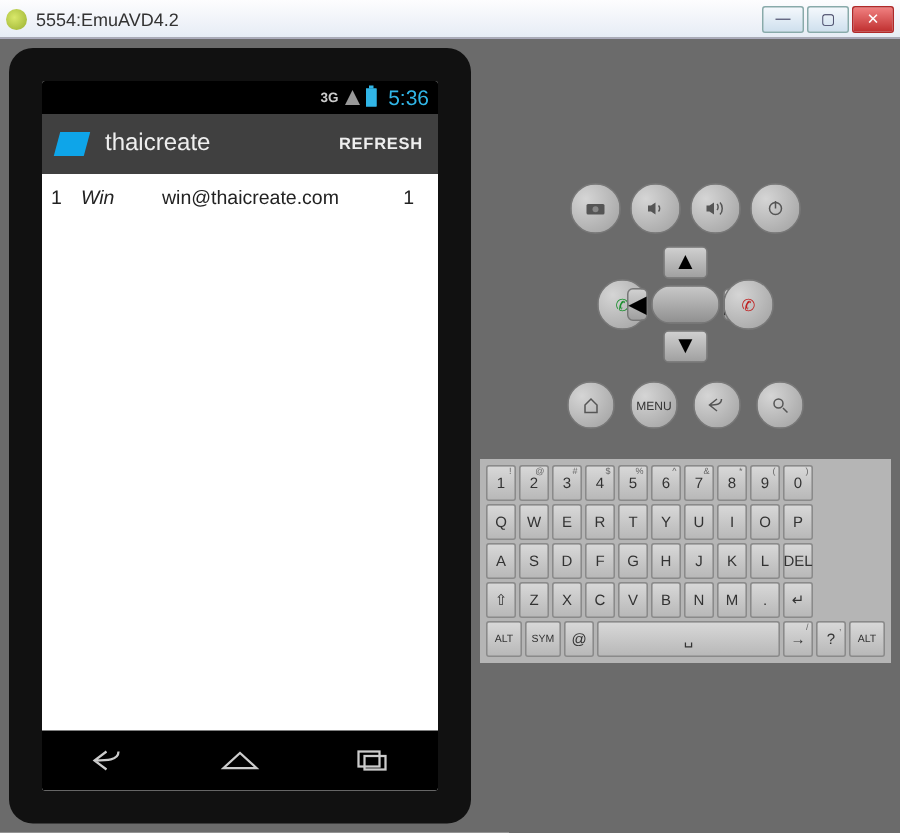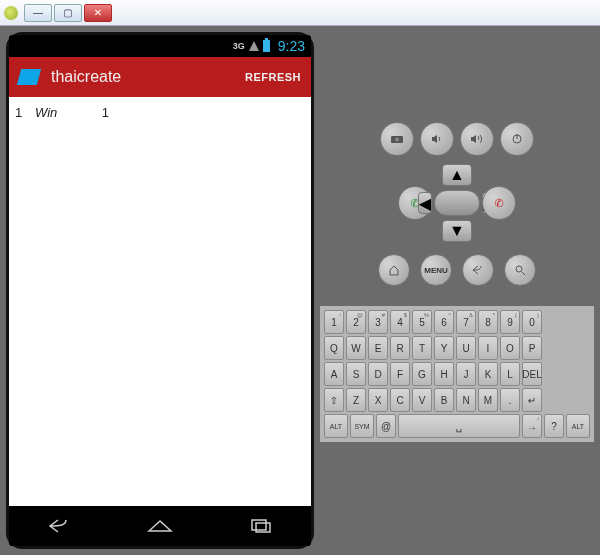--- a/index.html
+++ b/index.html
@@ -8,29 +8,29 @@
 .window { width: 600px; height: 555px; background: #6b6b6b; position: relative; }
 .titlebar { height: 26px; background: linear-gradient(#fdfdfe,#e6ecf5); display: flex; align-items: center; padding: 0 4px; border-bottom: 1px solid #aab; }
 .titlebar .favicon { width: 14px; height: 14px; background: radial-gradient(circle at 40% 40%, #d9e86a, #99b030); border-radius: 50%; margin-right: 6px; }
 .titlebar .title { font-size: 12px; color: #333; flex: 1; }
 .winbtns { display: flex; gap: 2px; }
 .winbtn { width: 28px; height: 18px; border: 1px solid #8aa; border-radius: 2px; background: linear-gradient(#f4f8fc,#cfe0ee); font-size: 10px; display:flex; align-items:center; justify-content:center; color:#335; cursor:pointer; }
 .winbtn.close { background: linear-gradient(#f08080,#c03030); color:#fff; border-color:#b02828; }
 
 .content { display: flex; height: calc(100% - 26px); background: #6b6b6b; padding: 6px; gap: 6px; }
 
-.phone { width: 342px; height: 100%; background: #111; border-radius: 16px; padding: 3px; display:flex; flex-direction:column; }
+.phone { width: 342px; height: 100%; background: #111; border-radius: 16px; padding: 22px; display:flex; flex-direction:column; }
 .screen { flex: 1; background: #fff; display:flex; flex-direction:column; border-radius: 2px; overflow:hidden; }
 .statusbar { height: 22px; background: #000; display:flex; align-items:center; justify-content:flex-end; padding: 0 6px; gap:4px; }
 .stat-3g { font-size:9px; color:#ccc; font-weight:bold; }
 .stat-sig { display:inline-block; width:0; height:0; border-left:5px solid transparent; border-right:5px solid transparent; border-bottom:10px solid #999; }
 .stat-batt { width:7px; height:12px; border:1px solid #31b6e7; background:#31b6e7; position:relative; }
 .stat-batt::before { content:''; position:absolute; top:-3px; left:1px; width:3px; height:2px; background:#31b6e7; }
 .stat-time { color:#31b6e7; font-size:14px; font-weight:500; margin-left:4px; }
-.appbar { height: 40px; background:#b91c1c; display:flex; align-items:center; padding:0 10px; }
+.appbar { height: 40px; background:#404040; display:flex; align-items:center; padding:0 10px; }
 .appbar .logo { width:20px; height:16px; background:#0ea5e9; transform: skewX(-15deg); margin-right:12px; }
 .appbar .title { color:#eee; font-size:16px; flex:1; }
 .appbar .refresh { color:#eee; font-size:11px; font-weight:bold; letter-spacing:0.5px; cursor:pointer; }
 .list { flex:1; background:#fff; }
 .row { display:flex; padding: 8px 6px; font-size:13px; color:#222; }
 .c1 { width: 20px; }
 .c2 { width: 54px; font-style: italic; }
 .c3 { flex:1; }
 .c4 { width: 30px; text-align:right; padding-right:10px; }
 .navbar { height: 40px; background:#000; display:flex; align-items:center; justify-content:space-around; }
@@ -39,62 +39,64 @@
 
 .panel { flex:1; display:flex; flex-direction:column; align-items:center; }
 .controls { margin-top: 90px; display:grid; grid-template-columns: repeat(4, 34px); grid-auto-rows: 34px; gap:6px; justify-content:center; }
 .cbtn { width:34px; height:34px; border-radius:50%; background: radial-gradient(circle at 30% 30%, #d5d5d5,#9f9f9f); border:1px solid #777; display:flex; align-items:center; justify-content:center; cursor:pointer; font-size:11px; color:#333; }
 .dpad { margin-top:6px; display:grid; grid-template-columns: 34px 46px 34px; grid-template-rows: 26px 26px 26px; gap:2px; align-items:center; justify-items:center; }
 .dpad .key { width:30px; height:22px; background: linear-gradient(#d0d0d0,#a0a0a0); border:1px solid #777; border-radius:4px; cursor:pointer; display:flex; align-items:center; justify-content:center; }
 .dpad .center { width:46px; height:26px; border-radius:14px; background: linear-gradient(#c8c8c8,#909090); border:1px solid #777; cursor:pointer; }
 .call-end .phone-ic.green{ color:#1a8f2e; }
 .call-end .phone-ic.red{ color:#c02020; }
 
-.secondary { margin-top:10px; display:flex; gap:10px;font-weight:bold; }
+.secondary { margin-top:10px; display:flex; gap:10px; }
 .secondary .cbtn { width:32px; height:32px; font-size:8px; }
 
 .keyboard { margin-top: 20px; background:#b5b5b5; padding:4px; display:flex; flex-direction:column; gap:2px; }
 .krow { display:flex; gap:2px; }
 .kkey { width:20px; height:24px; background: linear-gradient(#d8d8d8,#b8b8b8); border:1px solid #8a8a8a; border-radius:2px; font-size:10px; display:flex; flex-direction:column; align-items:center; justify-content:center; cursor:pointer; color:#333; position:relative; }
 .kkey .sub { font-size:6px; color:#666; position:absolute; top:1px; right:2px; }
 .kkey.wide { width: 122px; }
 .kkey.alt { width:24px; font-size:7px; }
 </style>
 </head>
 <body>
 
 <div class="window">
   <div class="titlebar">
     <div class="favicon"></div>
+    <div class="title">5554:EmuAVD4.2</div>
     <div class="winbtns">
       <div class="winbtn">—</div>
       <div class="winbtn">▢</div>
       <div class="winbtn close">✕</div>
     </div>
   </div>
 
   <div class="content">
 
     <div class="phone">
       <div class="screen">
         <div class="statusbar">
           <span class="stat-3g">3G</span>
           <span class="stat-sig"></span>
           <span class="stat-batt"></span>
-          <span class="stat-time">9:23</span>
+          <span class="stat-time">5:36</span>
         </div>
         <div class="appbar">
           <div class="logo"></div>
           <div class="title">thaicreate</div>
           <div class="refresh">REFRESH</div>
         </div>
         <div class="list">
           <div class="row">
             <div class="c1">1</div>
             <div class="c2">Win</div>
+            <div class="c3">win@thaicreate.com</div>
             <div class="c4">1</div>
           </div>
         </div>
         <div class="navbar">
           <div class="navbtn nav-back">
             <svg width="22" height="16" viewBox="0 0 22 16">
                 <path d="M10 2 L2 8 L10 14 M2 8 C 10 8 18 8 18 2"></path>
               </svg>
           </div>
           <div class="navbtn nav-home">

